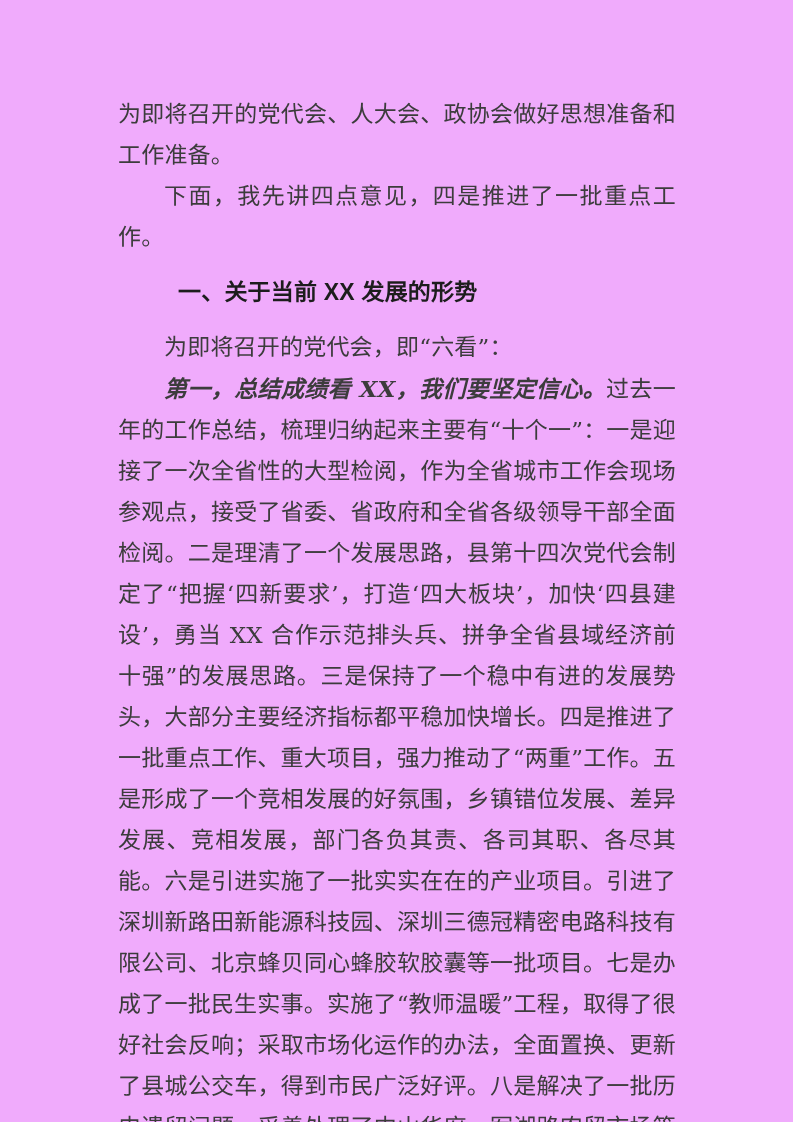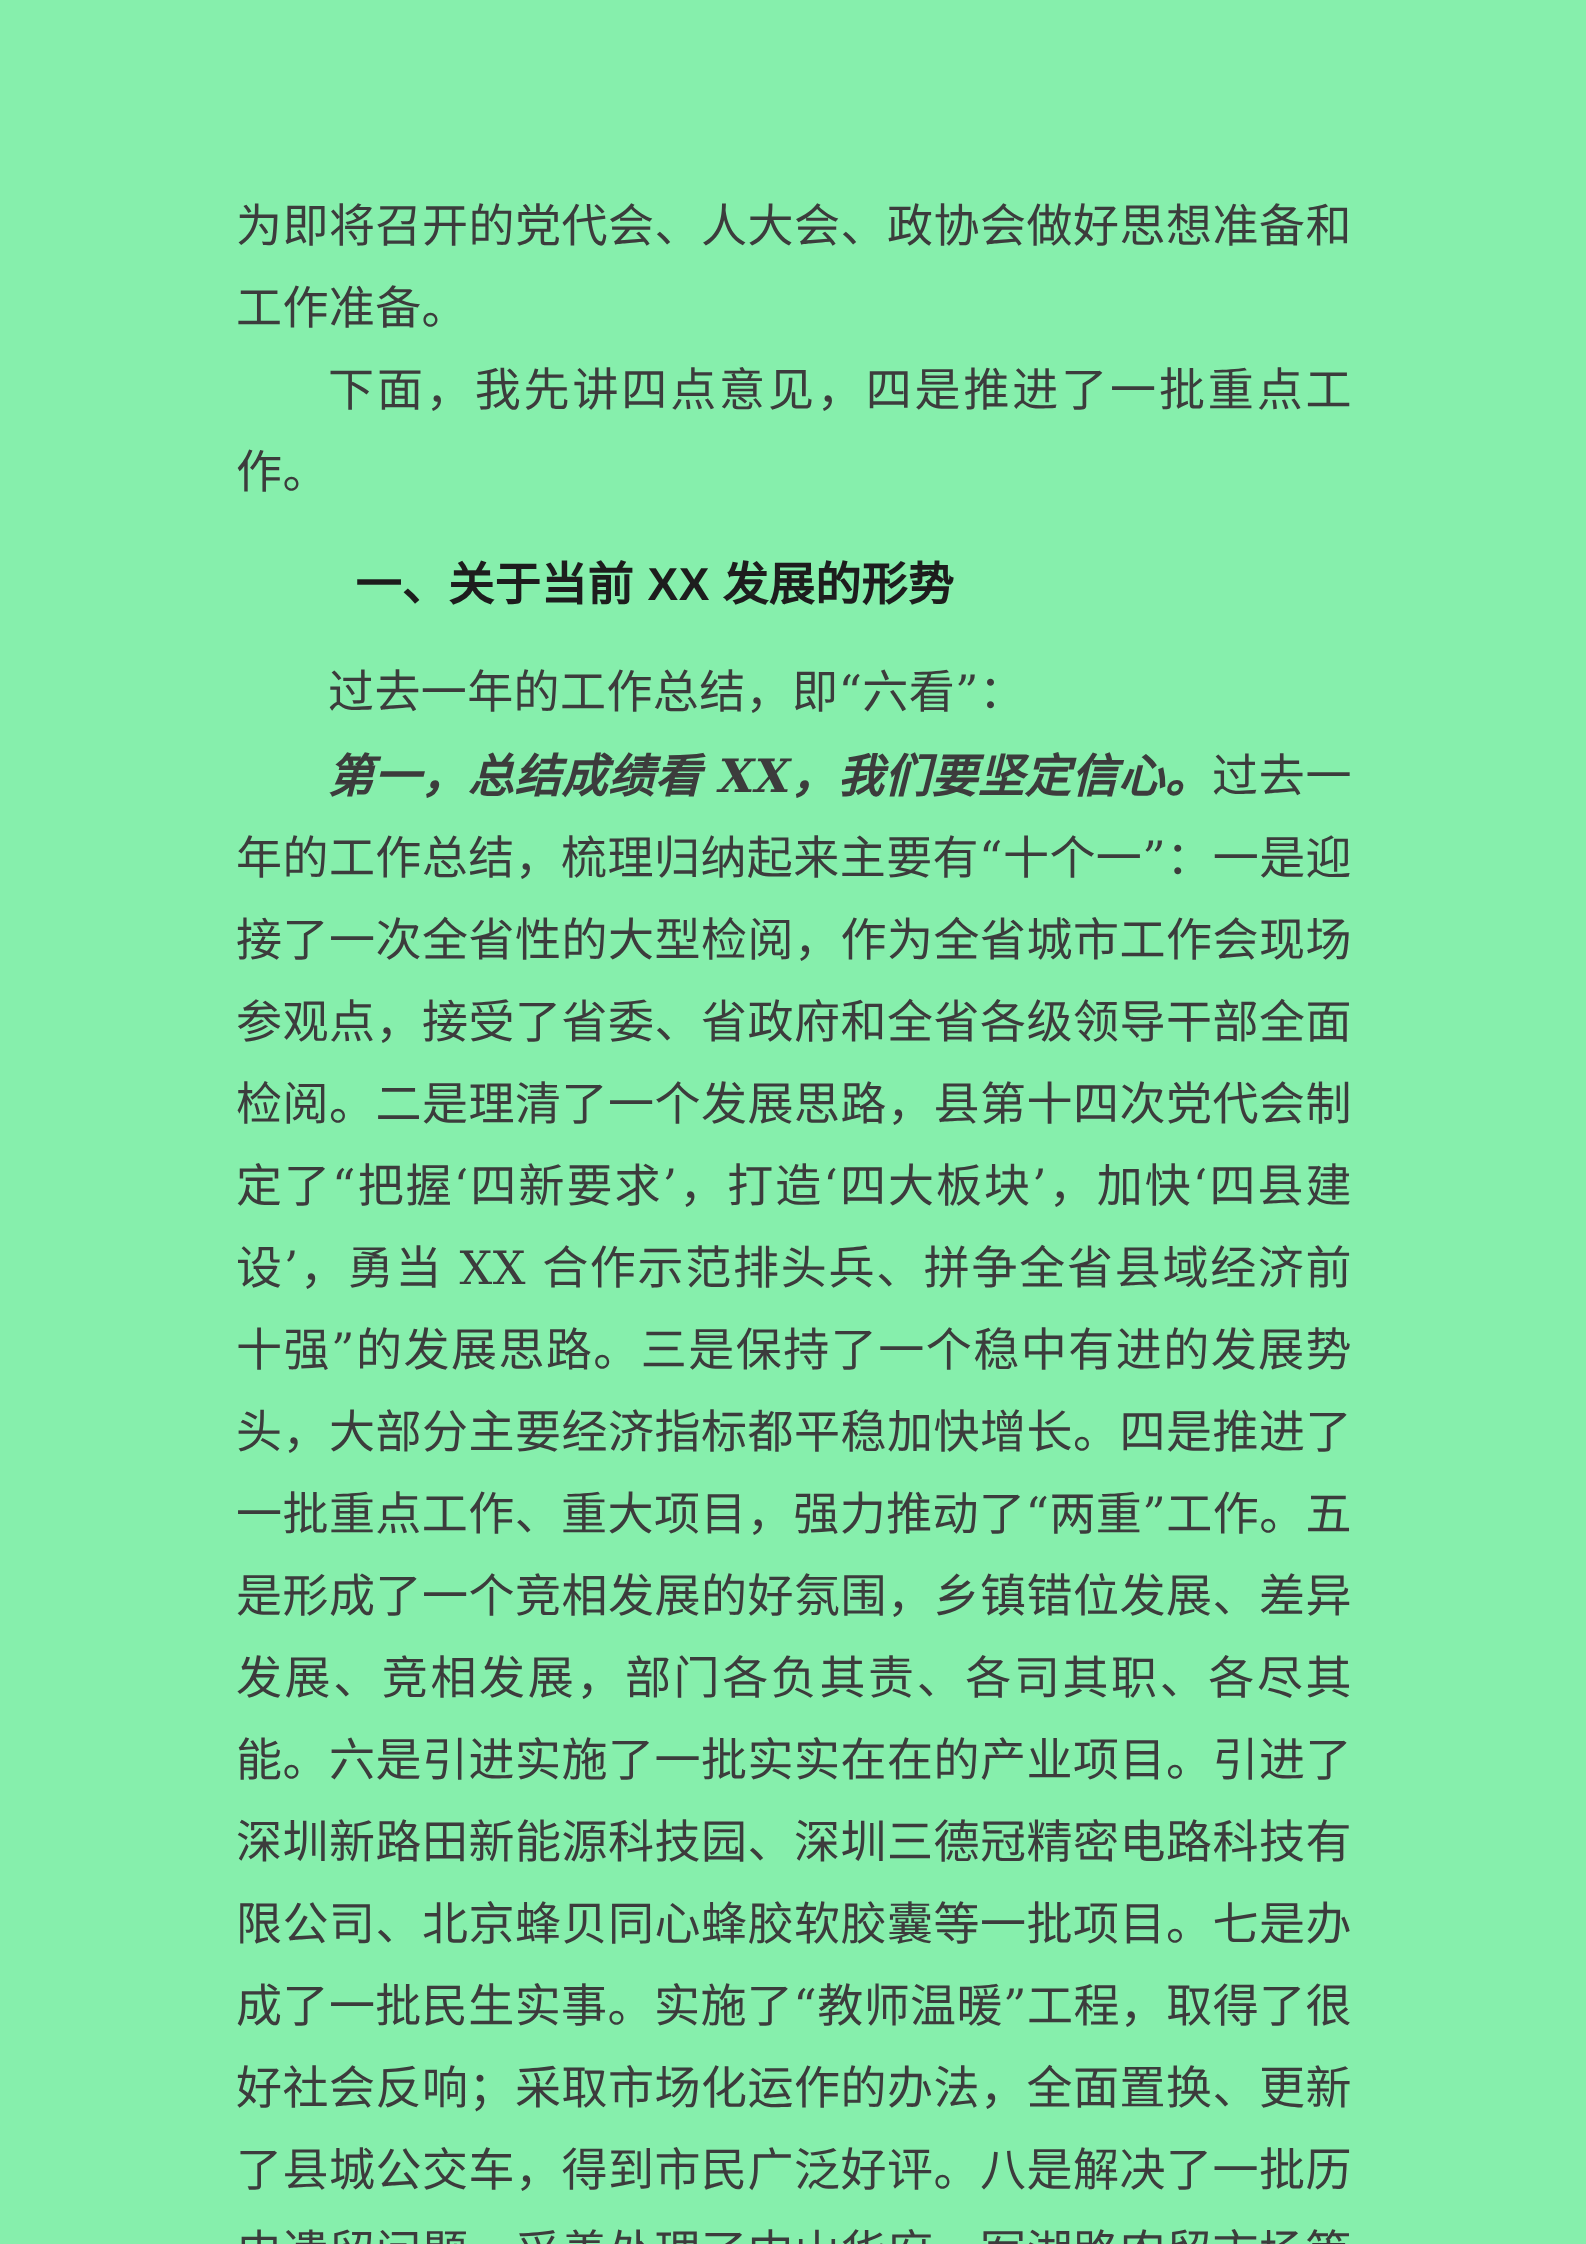--- a/index.html
+++ b/index.html
@@ -6,21 +6,21 @@
   html, body {
     margin: 0;
     padding: 0;
     background: #ffffff;
   }
 
   .page {
     position: relative;
     width: 793px;
     height: 1122px;
-    background: #86efac;
+    background: #f0abfc;
     overflow: hidden;
     box-sizing: border-box;
   }
 
   .doc-body {
     position: absolute;
     left: 118px;
     top: 94px;
     width: 558px;
   }
@@ -68,18 +68,18 @@
 
 <div class="page">
   <div class="doc-body">
 
     <p class="para continuation">为即将召开的党代会、人大会、政协会做好思想准备和工作准备。</p>
 
     <p class="para">下面，我先讲四点意见，四是推进了一批重点工作。</p>
 
     <p class="heading">一、关于当前 XX 发展的形势</p>
 
-    <p class="para">过去一年的工作总结，即“六看”：</p>
+    <p class="para">为即将召开的党代会，即“六看”：</p>
 
     <p class="para"><span class="lead">第一，总结成绩看 XX，我们要坚定信心。</span><span>过去一年的工作总结，梳理归纳起来主要有“十个一”：一是迎接了一次全省性的大型检阅，作为全省城市工作会现场参观点，接受了省委、省政府和全省各级领导干部全面检阅。二是理清了一个发展思路，县第十四次党代会制定了“把握‘四新要求’，打造‘四大板块’，加快‘四县建设’，勇当 XX 合作示范排头兵、拼争全省县域经济前十强”的发展思路。三是保持了一个稳中有进的发展势头，大部分主要经济指标都平稳加快增长。四是推进了一批重点工作、重大项目，强力推动了“两重”工作。五是形成了一个竞相发展的好氛围，乡镇错位发展、差异发展、竞相发展，部门各负其责、各司其职、各尽其能。六是引进实施了一批实实在在的产业项目。引进了深圳新路田新能源科技园、深圳三德冠精密电路科技有限公司、北京蜂贝同心蜂胶软胶囊等一批项目。七是办成了一批民生实事。实施了“教师温暖”工程，取得了很好社会反响；采取市场化运作的办法，全面置换、更新了县城公交车，得到市民广泛好评。八是解决了一批历史遗留问题。妥善处理了中山华府、军湖路农贸市场等地块上遗留多年的房屋征收补偿积案，解决了青岚新城拆迁户安置房分配等问题。九是营</span></p>
 
   </div>
 </div>
 
 </body></html>

